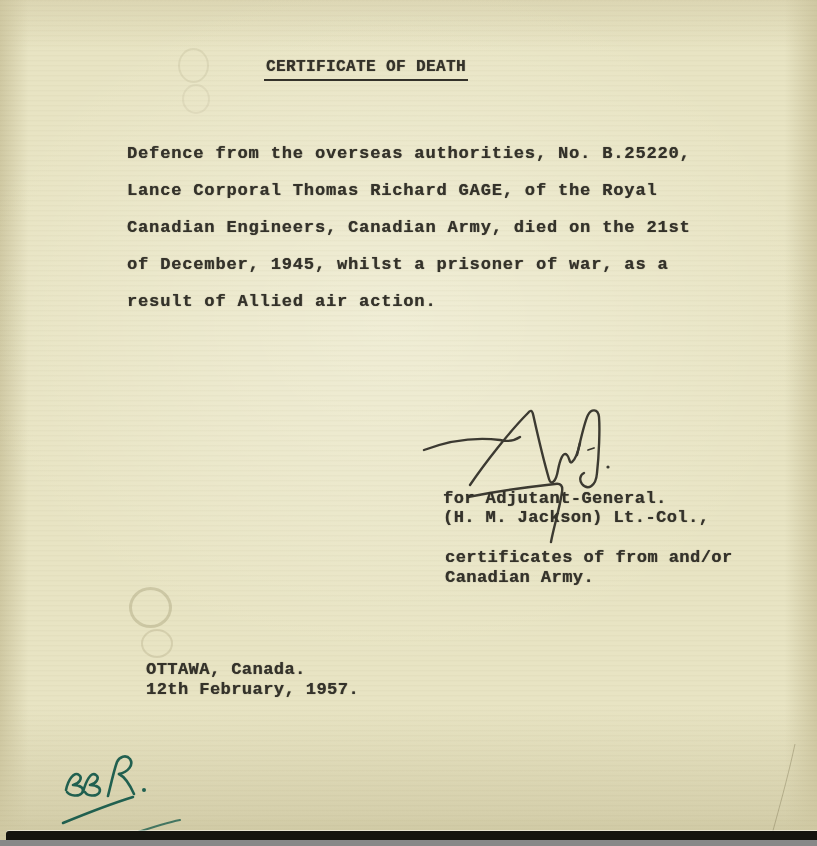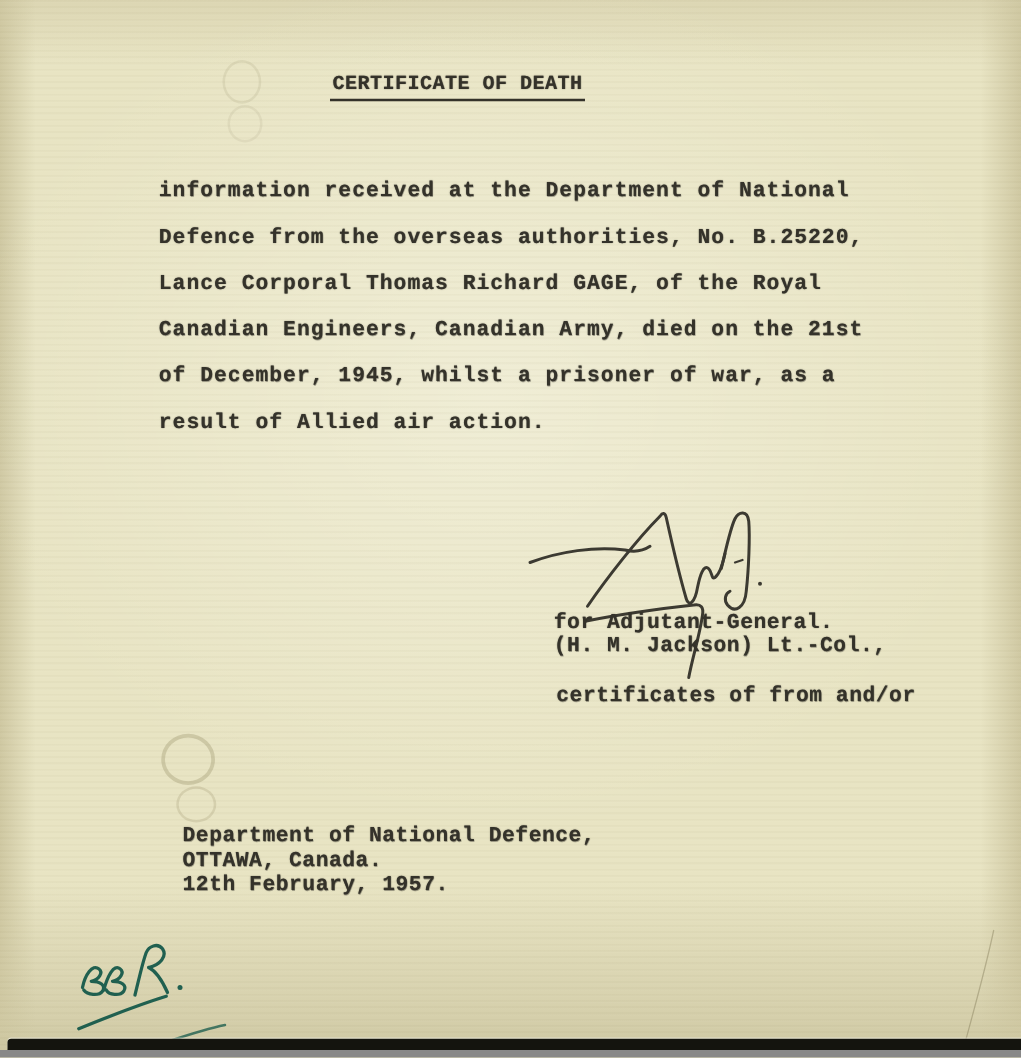--- a/index.html
+++ b/index.html
@@ -115,21 +115,20 @@
 <div class="page">
 
   <div class="ring r1"></div>
   <div class="ring r2"></div>
   <div class="ring r3"></div>
   <div class="ring r4"></div>
 
   <div class="title typed">CERTIFICATE OF DEATH</div>
 
   <div class="body-block">
-    <div class="line typed">information received at the Department of National</div>
     <div class="line typed">Defence from the overseas authorities, No. B.25220,</div>
     <div class="line typed">Lance Corporal Thomas Richard GAGE, of the Royal</div>
     <div class="line typed">Canadian Engineers, Canadian Army, died on the 21st</div>
     <div class="line typed">of December, 1945, whilst a prisoner of war, as a</div>
     <div class="line typed">result of Allied air action.</div>
   </div>
 
   <svg class="sig-svg" viewBox="0 0 230 160">
     <g fill="none" stroke="currentColor" stroke-width="2.4" stroke-linecap="round" stroke-linejoin="round" opacity="0.92">
       <path d="M 14 57 C 38 48, 66 44, 90 47 C 98 49, 104 48, 110 44"></path>
@@ -141,24 +140,24 @@
     </g>
   </svg>
 
   <div class="jackson-block">
     <div class="typed">for Adjutant-General.</div>
     <div class="typed">(H. M. Jackson) Lt.-Col.,</div>
   </div>
 
   <div class="auth-block">
     <div class="typed">certificates of from and/or</div>
+    <div class="typed">Canadian Army.</div>
   </div>
 
   <div class="issuer-block">
-    <div class="typed">Department of National Defence,</div>
     <div class="typed">OTTAWA, Canada.</div>
     <div class="typed">12th February, 1957.</div>
   </div>
 
   <svg class="initials-svg" viewBox="0 0 160 94">
     <g fill="none" stroke="currentColor" stroke-width="2.6" stroke-linecap="round" stroke-linejoin="round" opacity="0.95">
       <path d="M 21 40 C 23 30, 29 21, 34 25 C 38 28, 34 34, 28 35 C 35 35, 40 38, 37 43 C 34 47, 25 46, 22 42"></path>
       <path d="M 38 42 C 41 31, 46 21, 51 25 C 55 28, 51 34, 45 35 C 52 35, 57 38, 54 43 C 51 47, 42 46, 40 42"></path>
       <path d="M 63 46 C 66 34, 69 20, 72 12 C 74 7, 81 4, 85 9 C 89 15, 83 22, 74 24"></path>
       <path d="M 74 24 C 80 27, 85 35, 89 44"></path>

